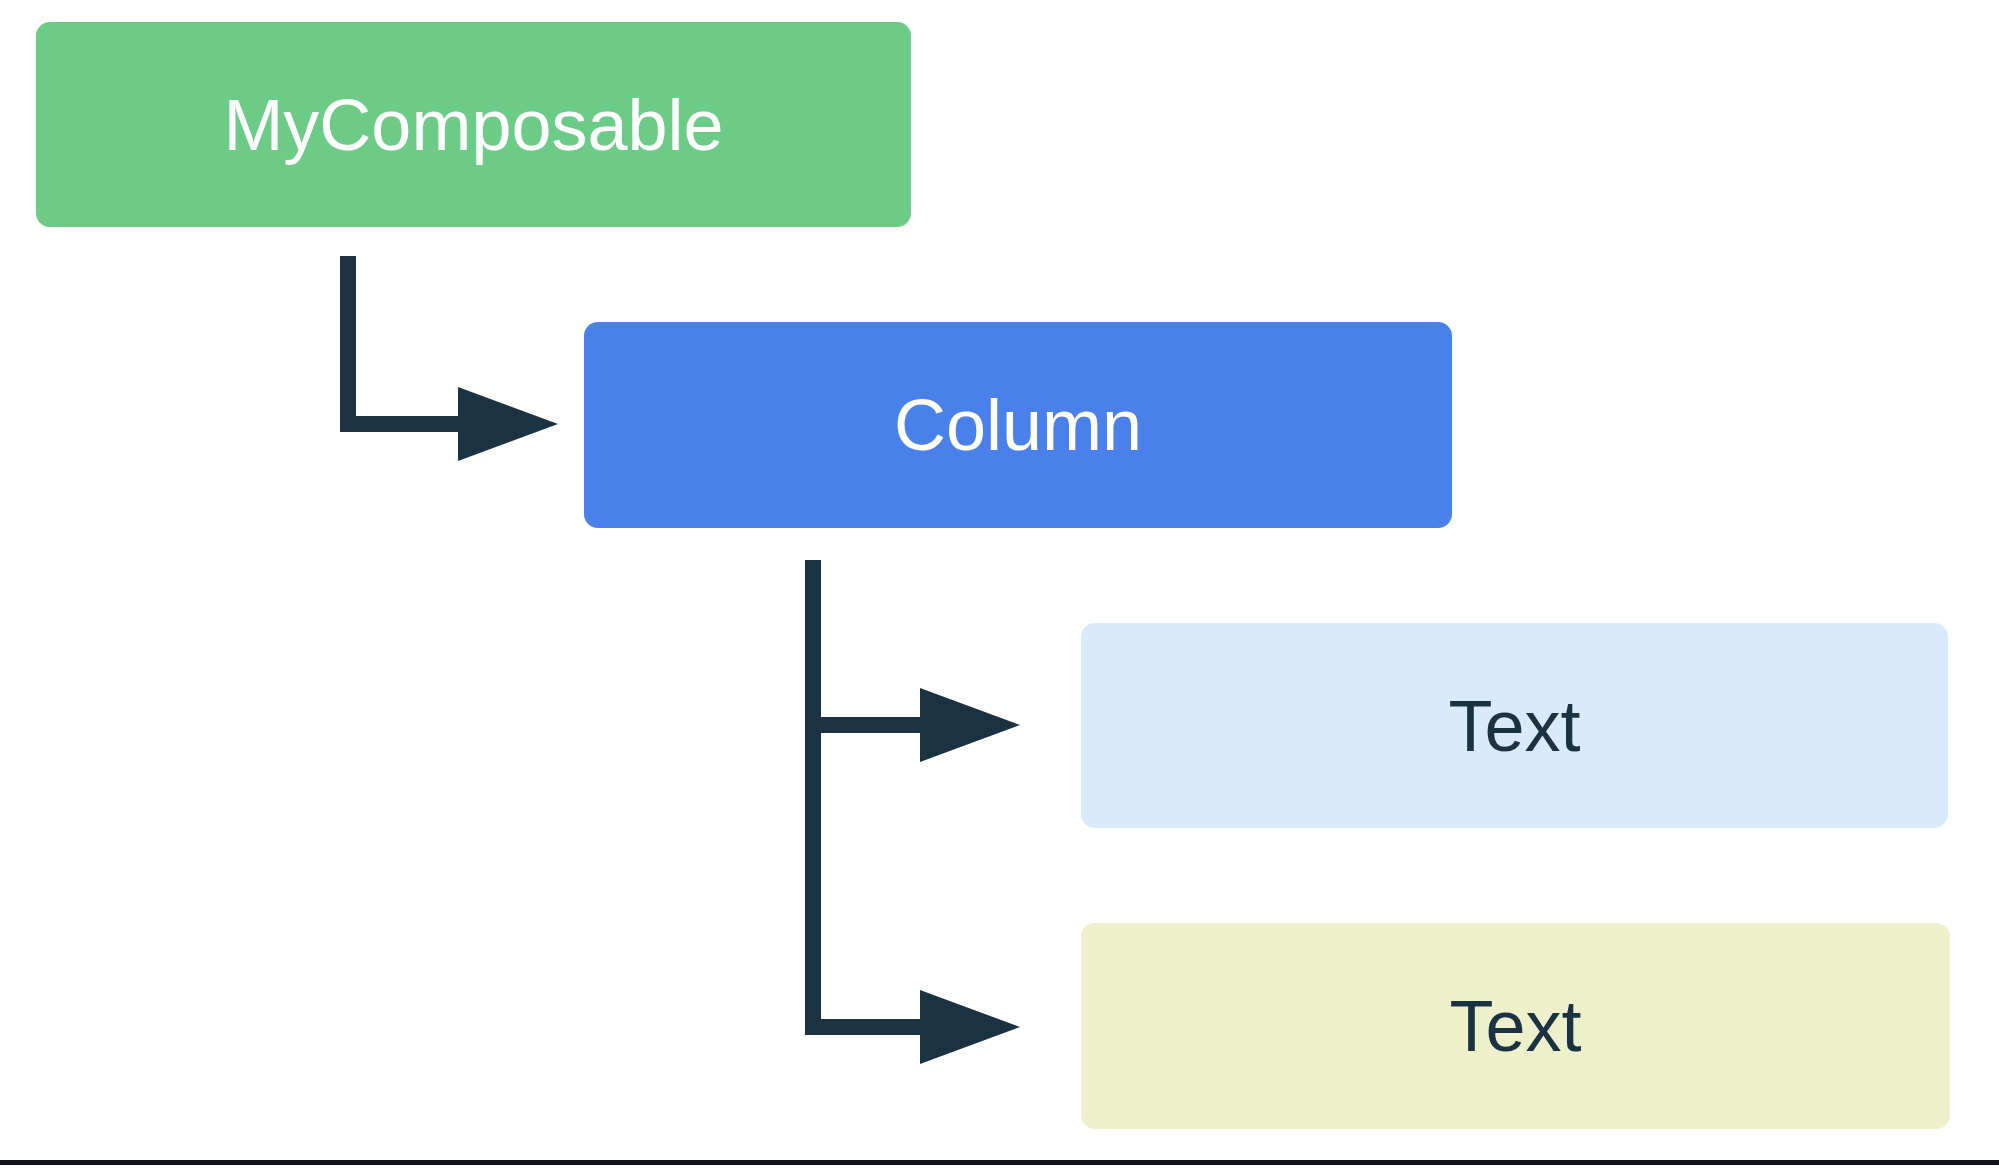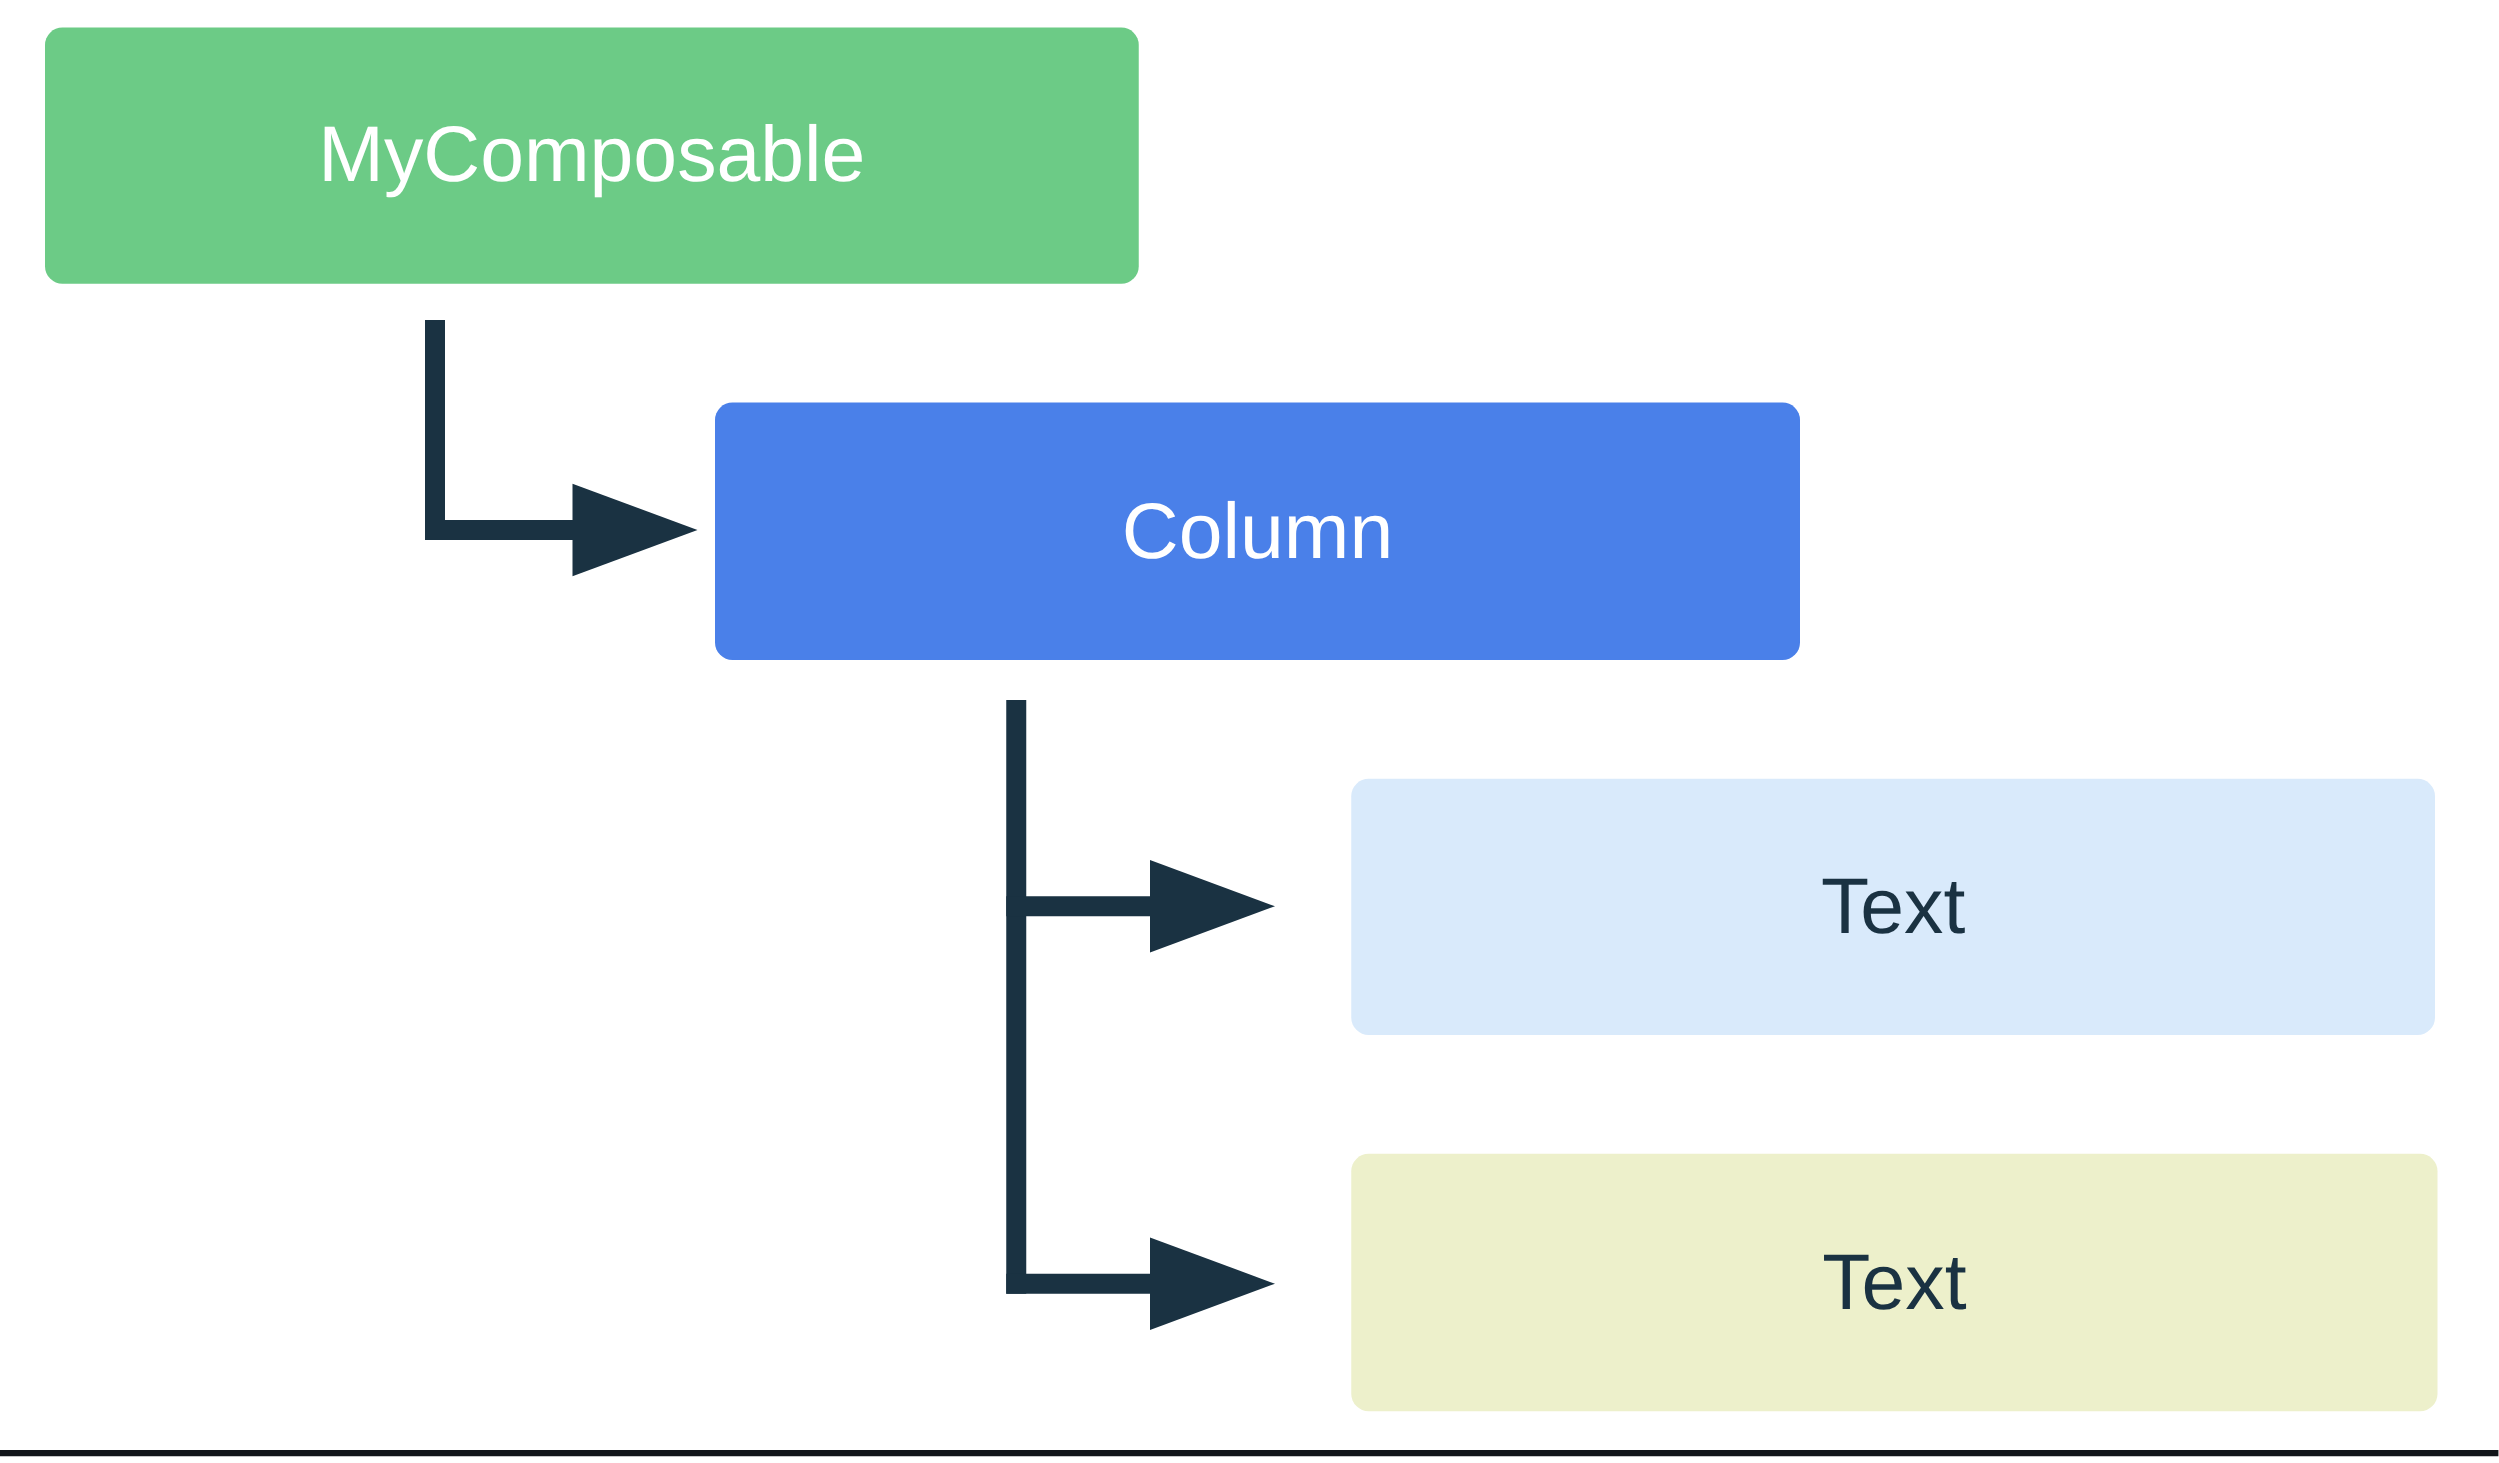--- a/index.html
+++ b/index.html
@@ -14,31 +14,31 @@
     background: #ffffff;
     overflow: hidden;
     font-family: "Liberation Sans", sans-serif;
   }
   .node {
     position: absolute;
     border-radius: 14px;
     display: flex;
     align-items: center;
     justify-content: center;
-    font-size: 63px;
+    font-size: 72px;
     line-height: 1;
     font-weight: 400;
     letter-spacing: 0;
   }
   .node-root {
     left: 36px; top: 22px; width: 875px; height: 205px;
     background: #6CCB86; color: #ffffff;
   }
   .node-column {
-    left: 572px; top: 322px; width: 868px; height: 206px;
+    left: 584px; top: 322px; width: 868px; height: 206px;
     background: #4A80E9; color: #ffffff;
   }
   .node-text1 {
     left: 1081px; top: 623px; width: 867px; height: 205px;
     background: #D9EAFB; color: #1A3242;
   }
   .node-text2 {
     left: 1081px; top: 923px; width: 869px; height: 206px;
     background: #EDF0CB; color: #1A3242;
   }

